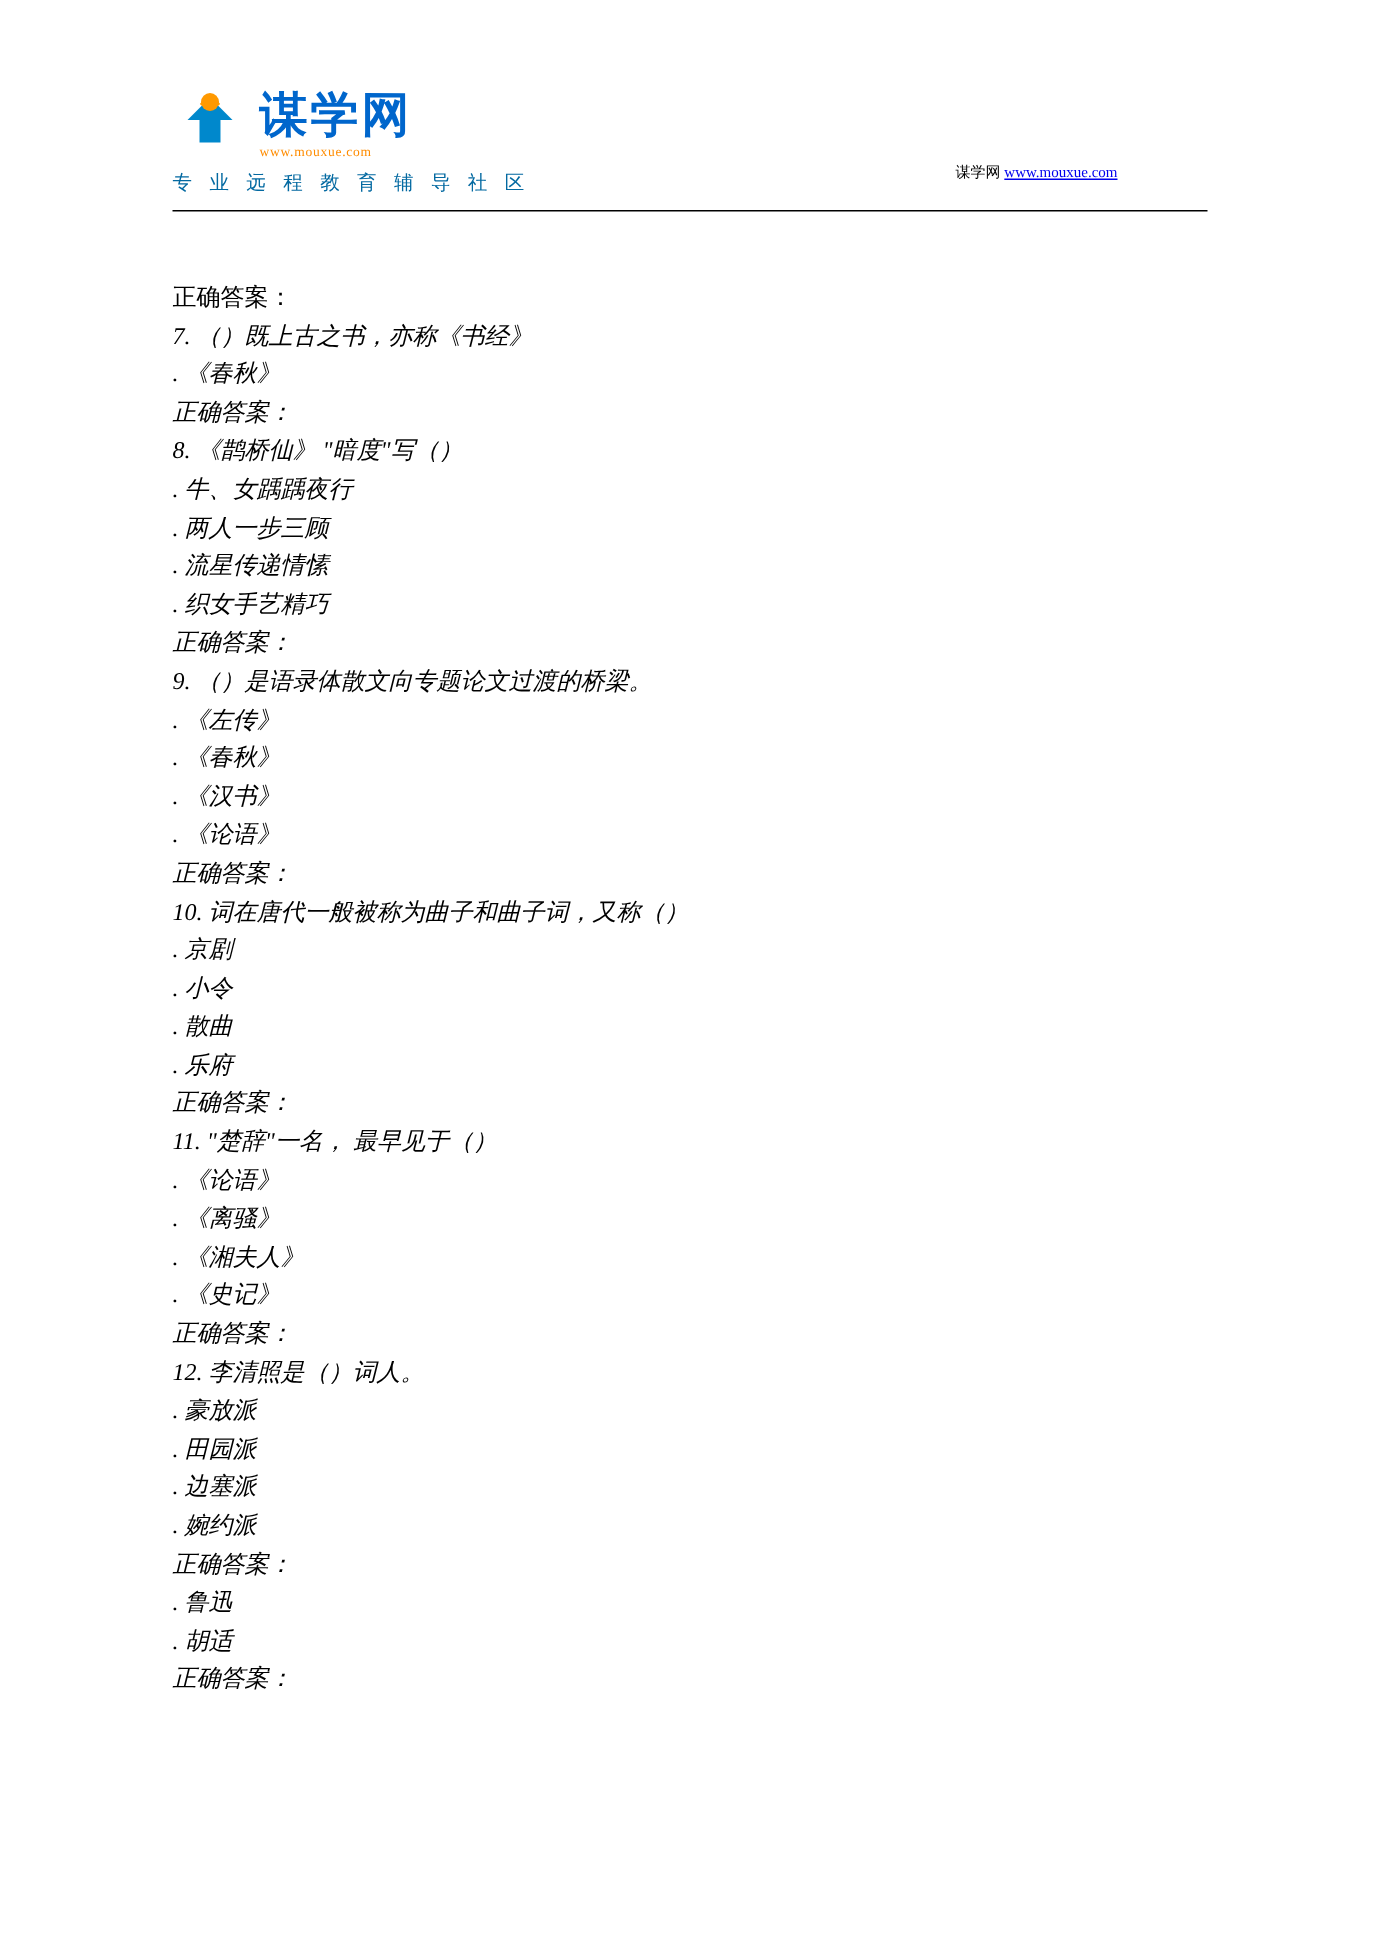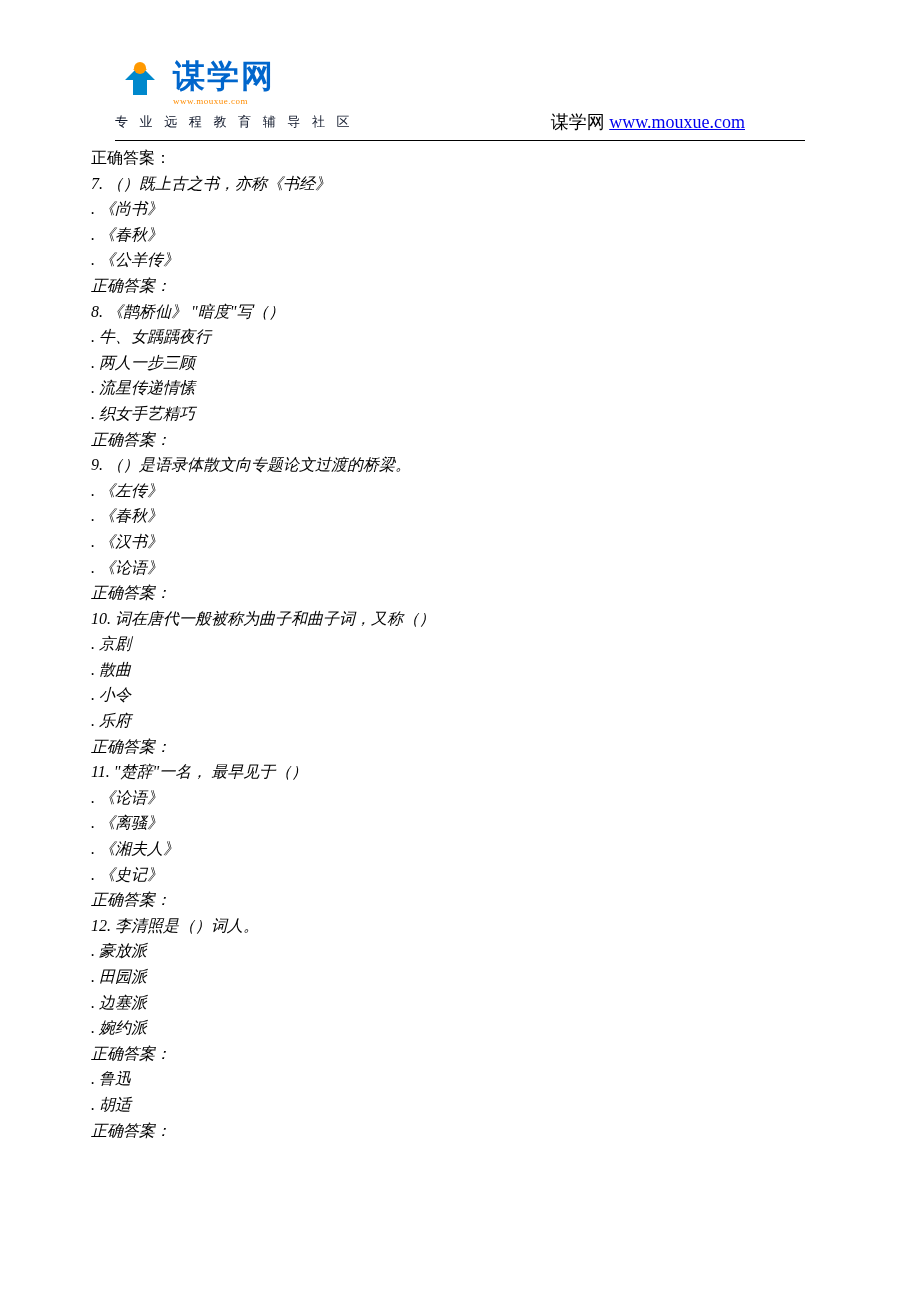--- a/index.html
+++ b/index.html
@@ -45,43 +45,44 @@
       line-height: 1;
     }
     .logo-sub {
       font-size: 9px;
       color: #ff8c00;
       letter-spacing: 0.5px;
       margin-top: 2px;
     }
     .logo-tagline {
       font-size: 13px;
-      color: #0f172a;
+      color: #0369a1;
       letter-spacing: 4px;
       margin-top: 4px;
       font-family: "Microsoft YaHei", sans-serif;
     }
     .header-right {
       position: absolute;
       right: 175px;
       top: 108px;
-      font-size: 18px;
+      font-size: 10px;
       color: #000;
     }
     .header-right a {
       color: #0000ee;
       text-decoration: underline;
     }
     .divider {
       margin: 0 115px;
       border: none;
       border-top: 1px solid #000;
     }
     .content {
-      padding: 4px 115px 0 91px;
+      padding: 4px 115px 0 115px;
+      margin-top: 41px;
     }
     .answer-line {
       display: block;
     }
     .question-line {
       display: block;
     }
     .option-line {
       display: block;
     }
@@ -114,23 +115,21 @@
   </div>
 </div>
 
 <hr class="divider">
 
 <div class="content">
   <span class="answer-line">正确答案：</span>
 
   <div class="question-block">
     <span class="question-line"><span>7.</span>  <span>（）既上古之书，亦称《书经》</span></span>
-    <span class="option-line">. <span>《尚书》</span></span>
     <span class="option-line">. <span>《春秋》</span></span>
-    <span class="option-line">. <span>《公羊传》</span></span>
     <span class="answer-line">正确答案：</span>
   </div>
 
   <div class="question-block">
     <span class="question-line"><span>8.</span>  <span>《鹊桥仙》 "暗度"写（）</span></span>
     <span class="option-line">. <span>牛、女踽踽夜行</span></span>
     <span class="option-line">. <span>两人一步三顾</span></span>
     <span class="option-line">. <span>流星传递情愫</span></span>
     <span class="option-line">. <span>织女手艺精巧</span></span>
     <span class="answer-line">正确答案：</span>
@@ -141,22 +140,22 @@
     <span class="option-line">. <span>《左传》</span></span>
     <span class="option-line">. <span>《春秋》</span></span>
     <span class="option-line">. <span>《汉书》</span></span>
     <span class="option-line">. <span>《论语》</span></span>
     <span class="answer-line">正确答案：</span>
   </div>
 
   <div class="question-block">
     <span class="question-line"><span>10.</span>  <span>词在唐代一般被称为曲子和曲子词，又称（）</span></span>
     <span class="option-line">. <span>京剧</span></span>
+    <span class="option-line">. <span>小令</span></span>
     <span class="option-line">. <span>散曲</span></span>
-    <span class="option-line">. <span>小令</span></span>
     <span class="option-line">. <span>乐府</span></span>
     <span class="answer-line">正确答案：</span>
   </div>
 
   <div class="question-block">
     <span class="question-line"><span>11.</span>  <span>"楚辞"一名， 最早见于（）</span></span>
     <span class="option-line">. <span>《论语》</span></span>
     <span class="option-line">. <span>《离骚》</span></span>
     <span class="option-line">. <span>《湘夫人》</span></span>
     <span class="option-line">. <span>《史记》</span></span>

